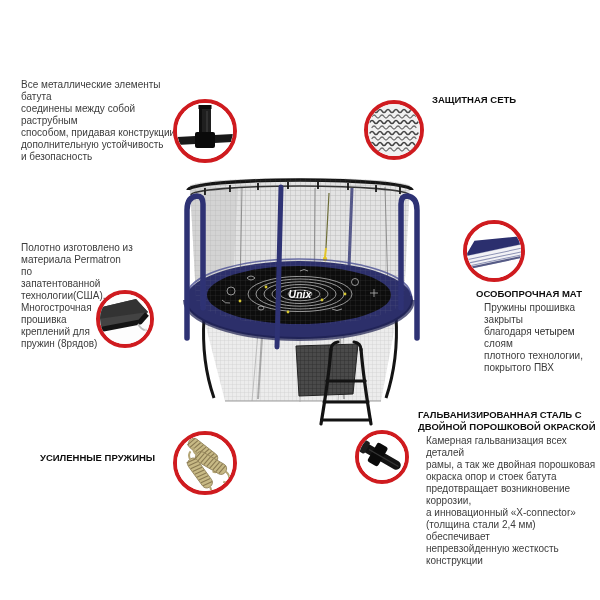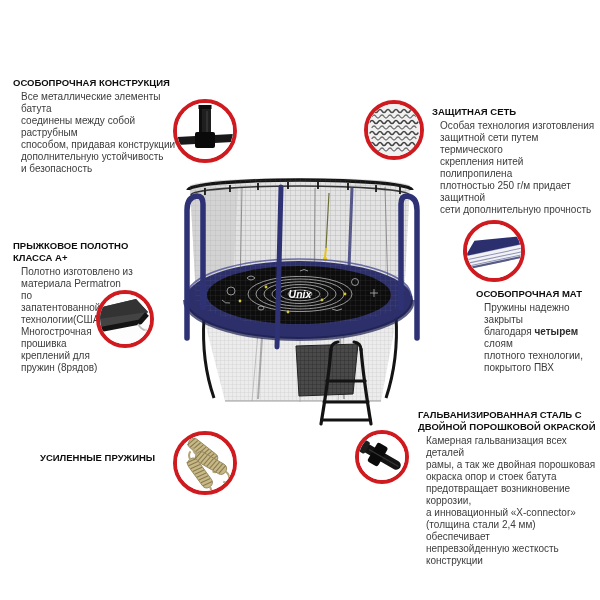--- a/index.html
+++ b/index.html
@@ -1,64 +1,56 @@
 <!DOCTYPE html>
 <html><head>
 <meta charset="utf-8">
 <style>
   html,body{margin:0;padding:0;}
   body{width:600px;height:600px;background:#fff;font-family:"Liberation Sans",sans-serif;}
   .stage{position:relative;width:600px;height:600px;background:#fff;overflow:hidden;}
   .callout{position:absolute;}
   .callout h3{margin:0;font-size:9.5px;line-height:12px;font-weight:bold;color:#0d0d0d;white-space:pre-line;letter-spacing:0;}
   .callout .body{margin:2px 0 0 8px;font-size:10px;line-height:12px;color:#3c3c3c;white-space:pre-line;}
-  .callout .body b{font-weight:bold;color:#2b2b2b;}
+  .callout .body b{font-weight:normal;color:#2b2b2b;}
   .badge{position:absolute;border-radius:50%;border:4px solid #cf1b1f;background:#fff;box-sizing:border-box;overflow:hidden;}
   .badge svg{display:block;width:100%;height:100%;}
   .tramp{position:absolute;left:148px;top:158px;width:304px;height:290px;}
 </style>
 </head>
 <body>
 
 <div class="stage">
 
   <section class="callout" style="left:13px;top:77px;width:172px;">
-    <h3>ОСОБОПРОЧНАЯ КОНСТРУКЦИЯ</h3>
     <p class="body">Все металлические элементы батута
 соединены между собой раструбным
 способом, придавая конструкции
 дополнительную устойчивость
 и безопасность</p>
   </section>
 
-  <section class="callout" style="left:432px;top:106px;width:166px;">
+  <section class="callout" style="left:432px;top:94px;width:166px;">
     <h3>ЗАЩИТНАЯ СЕТЬ</h3>
-    <p class="body">Особая технология изготовления
-защитной сети путем термического
-скрепления нитей полипропилена
-плотностью 250 г/м придает защитной
-сети дополнительную прочность</p>
   </section>
 
   <section class="callout" style="left:13px;top:240px;width:120px;">
-    <h3>ПРЫЖКОВОЕ ПОЛОТНО
-КЛАССА А+</h3>
     <p class="body">Полотно изготовлено из
 материала Permatron по
 запатентованной
 технологии(США).
 Многострочная
 прошивка
 креплений для
 пружин (8рядов)</p>
   </section>
 
   <section class="callout" style="left:476px;top:288px;width:122px;">
     <h3>ОСОБОПРОЧНАЯ МАТ</h3>
-    <p class="body"><span>Пружины надежно закрыты
+    <p class="body"><span>Пружины прошивка закрыты
 благодаря </span><b>четырем</b><span> слоям
 плотного технологии,
 покрытого ПВХ</span></p>
   </section>
 
   <section class="callout" style="left:40px;top:452px;width:186px;">
     <h3>УСИЛЕННЫЕ ПРУЖИНЫ</h3>
   </section>
 
   <section class="callout" style="left:418px;top:409px;width:182px;">

